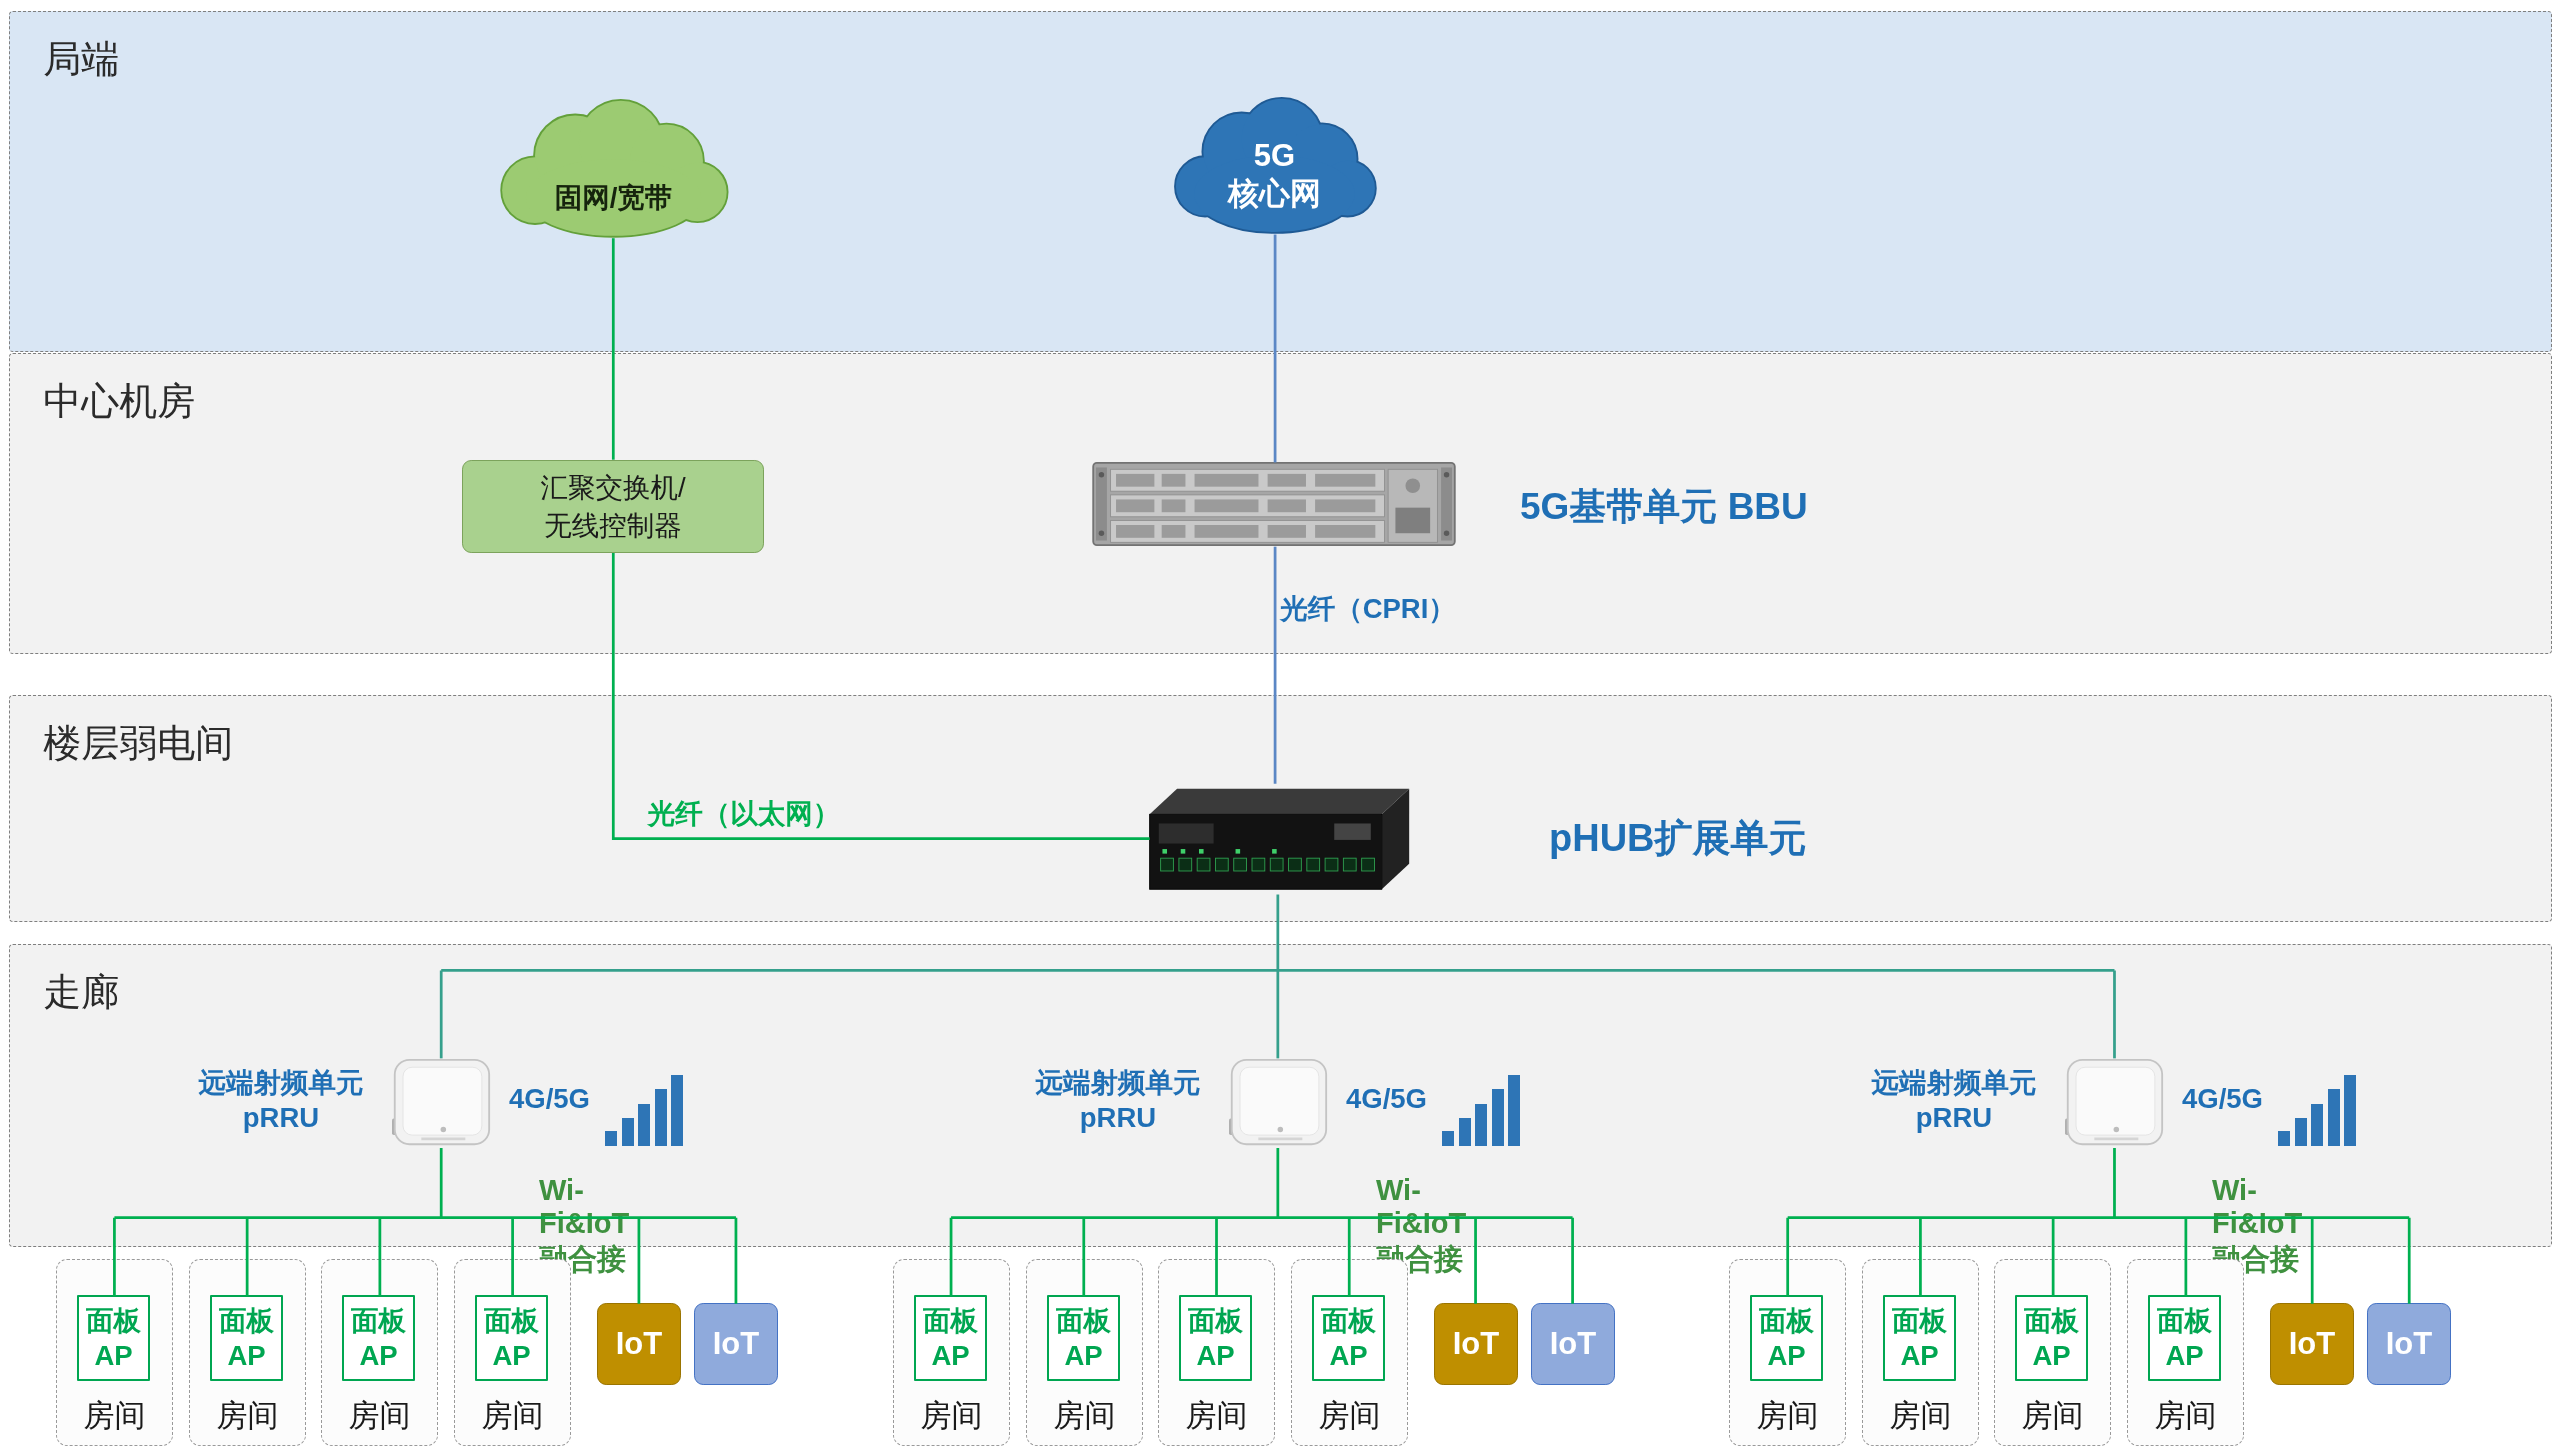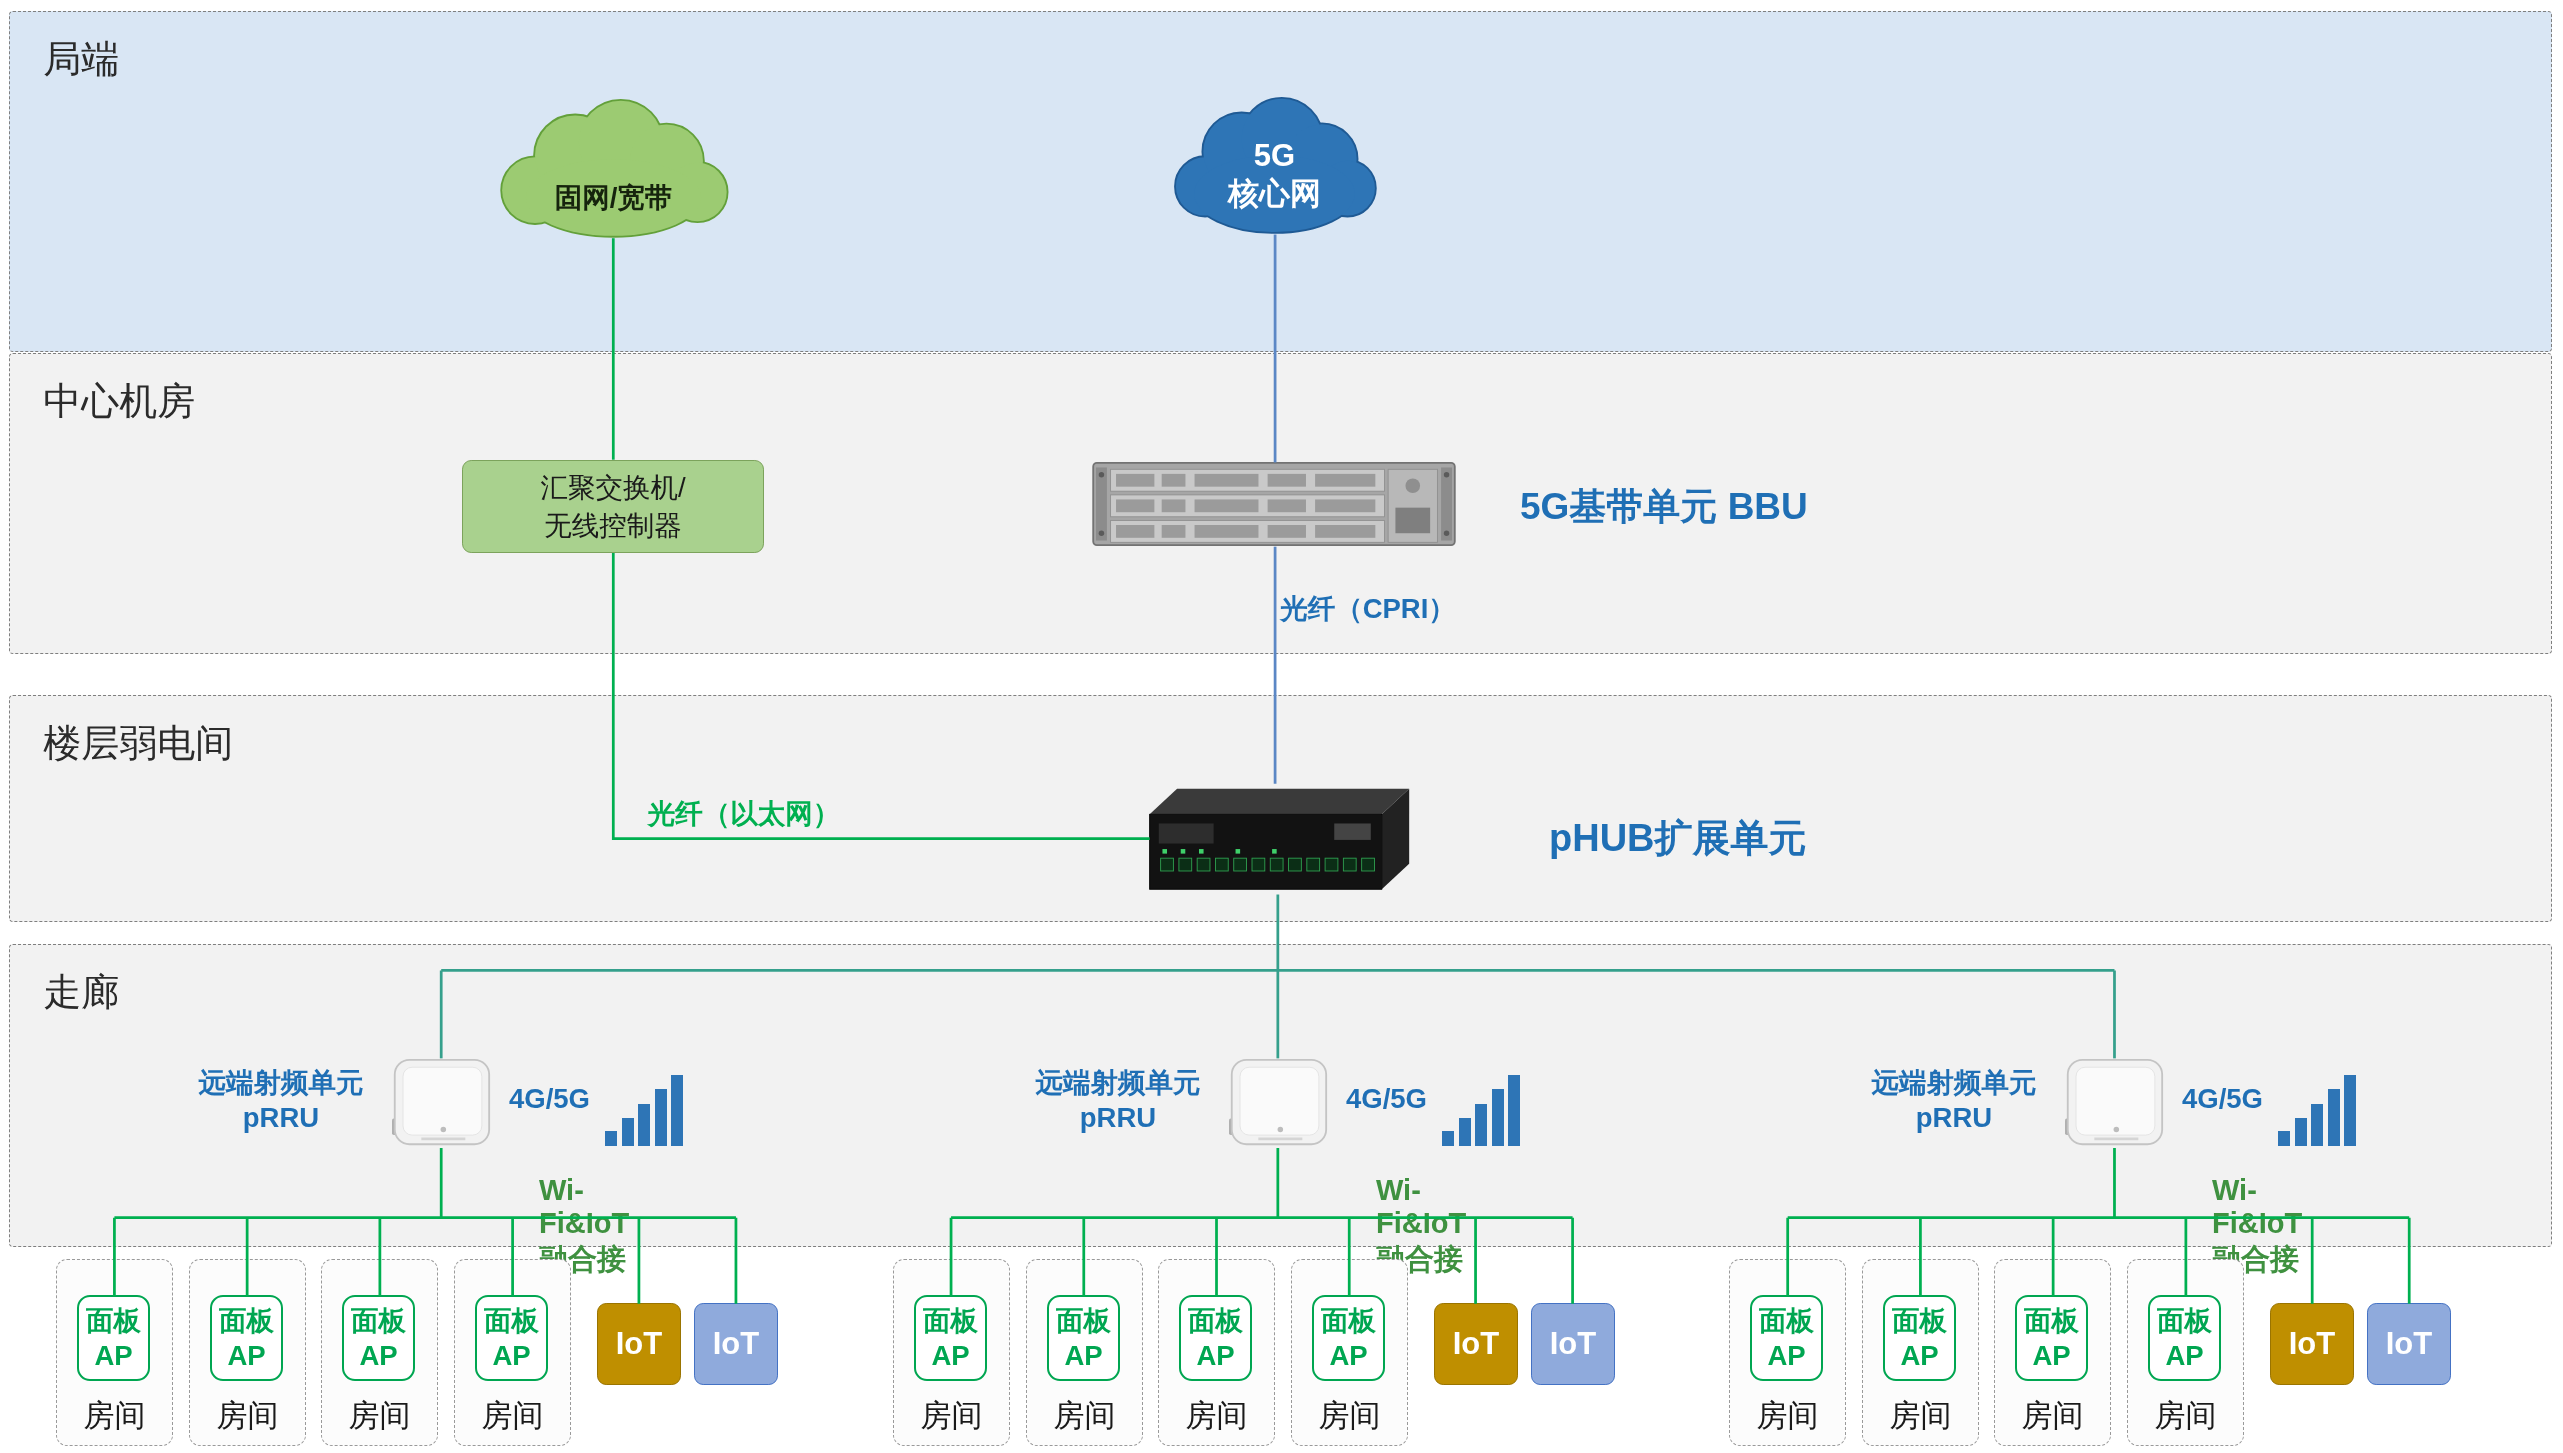--- a/index.html
+++ b/index.html
@@ -47,21 +47,21 @@
   .signal{position:absolute;left:509px;top:1058px;height:88px;display:flex;align-items:flex-end;gap:15px;}
   .signal-text{font-size:27.5px;font-weight:bold;color:#1F6FB5;margin-bottom:31px;}
   .bars{display:flex;align-items:flex-end;gap:4.6px;}
   .bar{width:12px;background:#2E75B6;display:inline-block;}
   .bh1{height:14.6px}.bh2{height:28px}.bh3{height:42px}.bh4{height:57px}.bh5{height:71px}
   .wifi-label{position:absolute;left:539px;top:1174px;font-size:29px;font-weight:bold;color:#3F9140;}
 
   
   .room-box{position:absolute;top:1259px;width:117px;height:187px;border:1.8px dashed #9a9a9a;border-radius:11px;background:#FCFCFC;box-sizing:border-box;}
   .r0{left:56px}.r1{left:189px}.r2{left:321px}.r3{left:454px}
-  .ap-box{position:absolute;left:20px;top:35px;width:73px;height:86px;border:2.7px solid #00A651;border-radius:13px;background:#ffffff;box-sizing:border-box;text-align:center;font-size:27.5px;font-weight:bold;color:#00A651;line-height:35px;padding-top:5.5px;}
+  .ap-box{position:absolute;left:20px;top:35px;width:73px;height:86px;border:2.7px solid #00A651;border-radius:1px;background:#ffffff;box-sizing:border-box;text-align:center;font-size:27.5px;font-weight:bold;color:#00A651;line-height:35px;padding-top:5.5px;}
   .room-label{position:absolute;left:0;width:100%;top:135px;text-align:center;font-size:31px;color:#1a1a1a;}
   .iot-box{position:absolute;top:1303px;width:84px;height:82px;border-radius:9.2px;box-sizing:border-box;color:#fff;font-size:31px;font-weight:bold;text-align:center;line-height:79px;}
   .iot-brown{left:597px;background:#BF8F00;border:1.8px solid #9A7400;}
   .iot-blue{left:694px;background:#8FAADC;border:1.8px solid #4472C4;}
 
   
   .wires{position:absolute;left:0;top:0;pointer-events:none;}
   .wire-green path{stroke:#00B050;stroke-width:3;fill:none;}
   .wire-blue path{stroke:#5B87C5;stroke-width:3;fill:none;}
   .wire-teal path{stroke:#35A08C;stroke-width:3;fill:none;}

